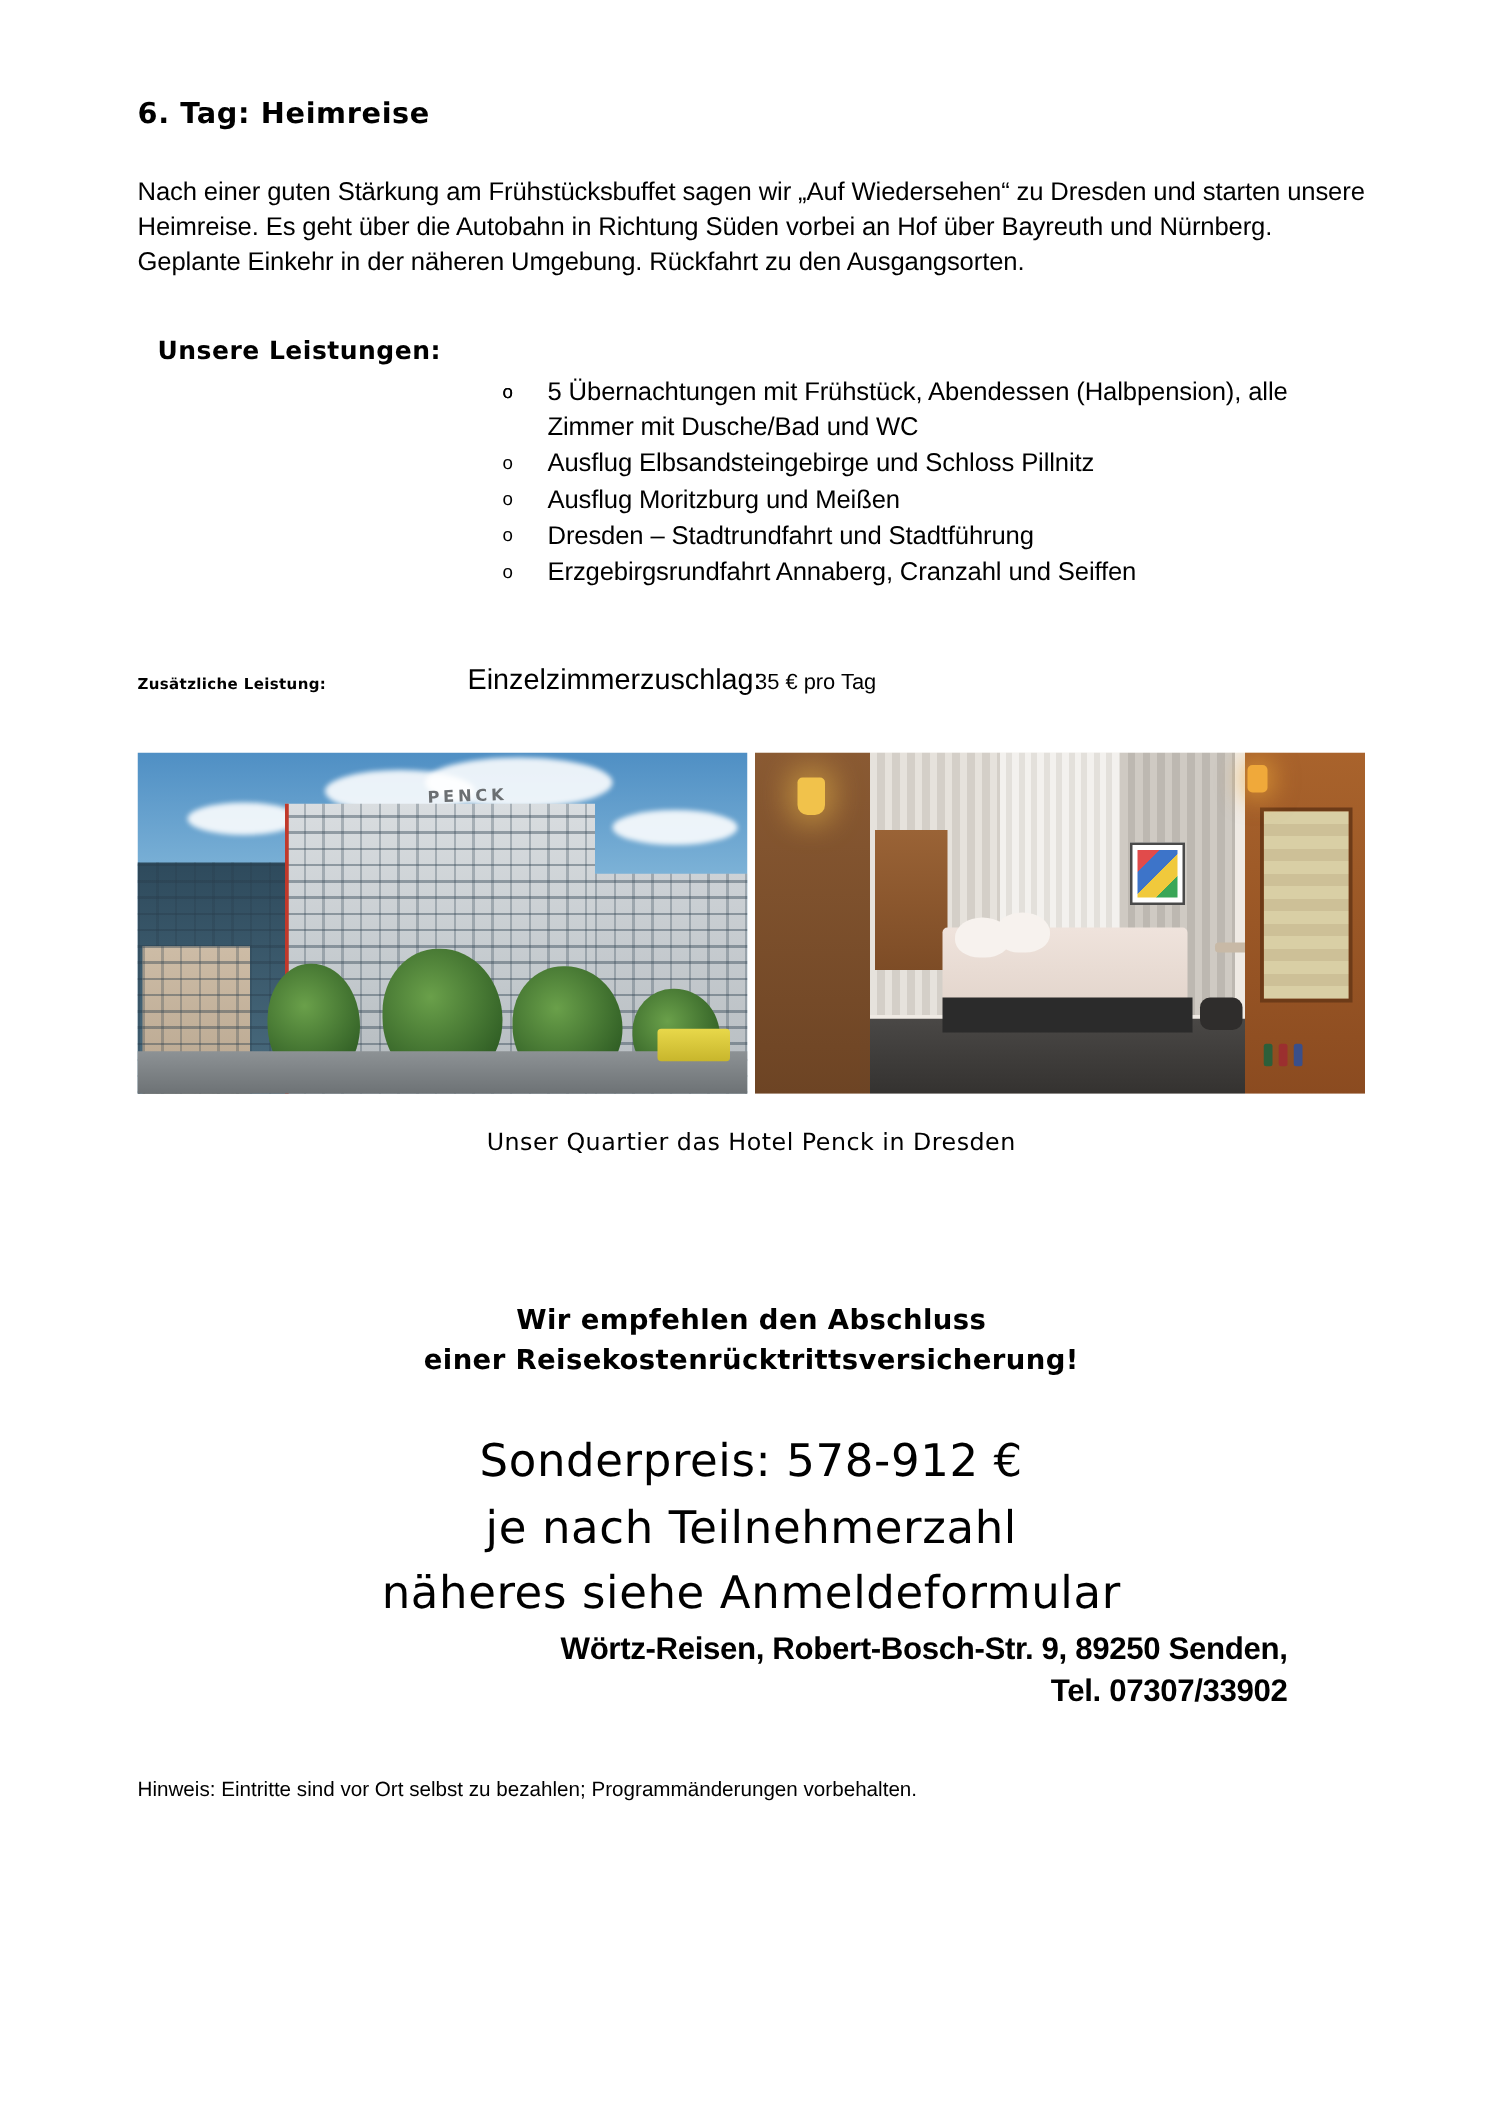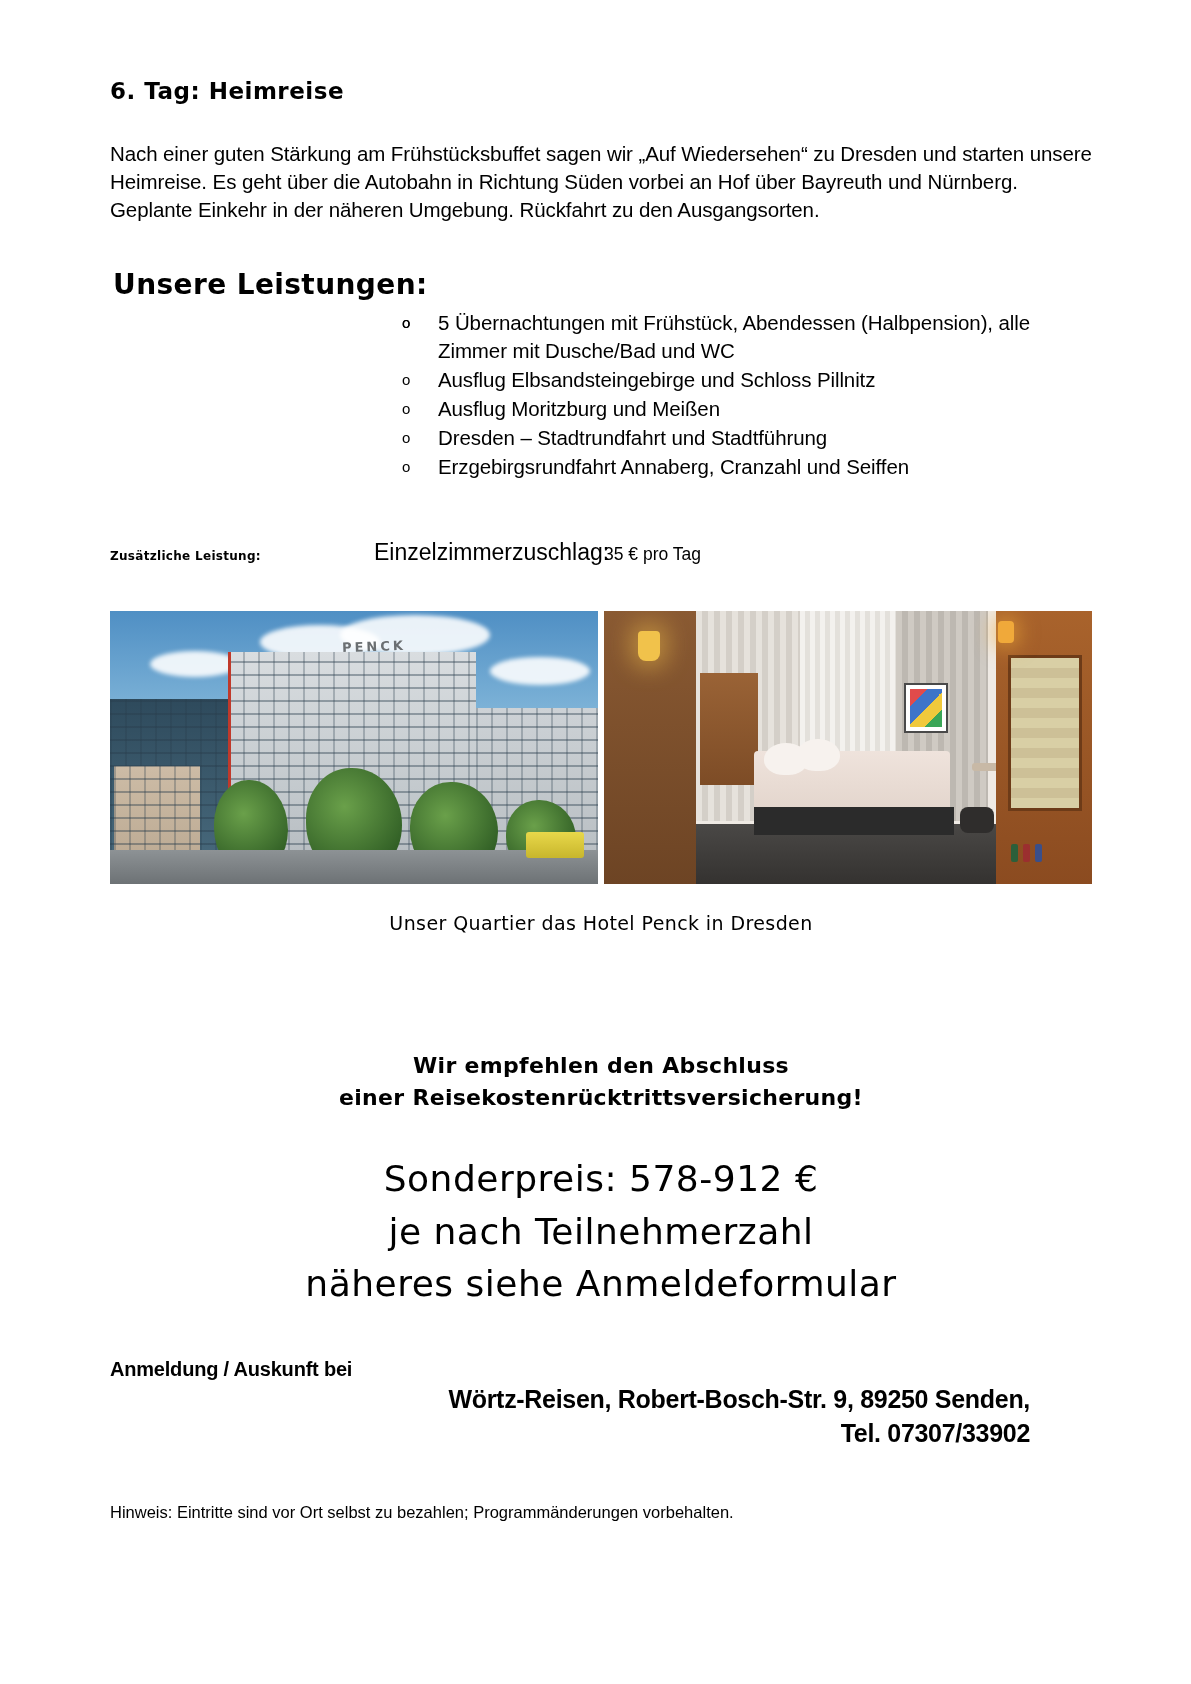--- a/index.html
+++ b/index.html
@@ -41,24 +41,24 @@
 
   p.body-text {
     font-size: 20.5px;
     line-height: 1.38;
     margin: 0;
     letter-spacing: -0.1px;
   }
 
   h2.section-title {
     font-family: "DejaVu Sans", sans-serif;
-    font-size: 28px;
+    font-size: 20px;
     font-weight: bold;
     letter-spacing: 0.4px;
-    margin: 44px 0 8px 3px;
+    margin: 44px 0 8px 16px;
   }
 
   ul.services {
     list-style: none;
     margin: 0;
     padding: 0;
     position: relative;
     left: 292px;
     width: 640px;
   }
@@ -425,21 +425,20 @@
       <div>Wir empfehlen den Abschluss</div>
       <div>einer Reisekostenrücktrittsversicherung!</div>
     </div>
 
     <div class="price-block">
       <div>Sonderpreis: 578-912 €</div>
       <div>je nach Teilnehmerzahl</div>
       <div>näheres siehe Anmeldeformular</div>
     </div>
 
-    <div class="contact-label">Anmeldung / Auskunft bei</div>
     <div class="contact-lines">
       <div>Wörtz-Reisen, Robert-Bosch-Str. 9, 89250 Senden,</div>
       <div>Tel. 07307/33902</div>
     </div>
 
     <div class="note">Hinweis: Eintritte sind vor Ort selbst zu bezahlen; Programmänderungen vorbehalten.</div>
 
   </div>
 </div>
 

